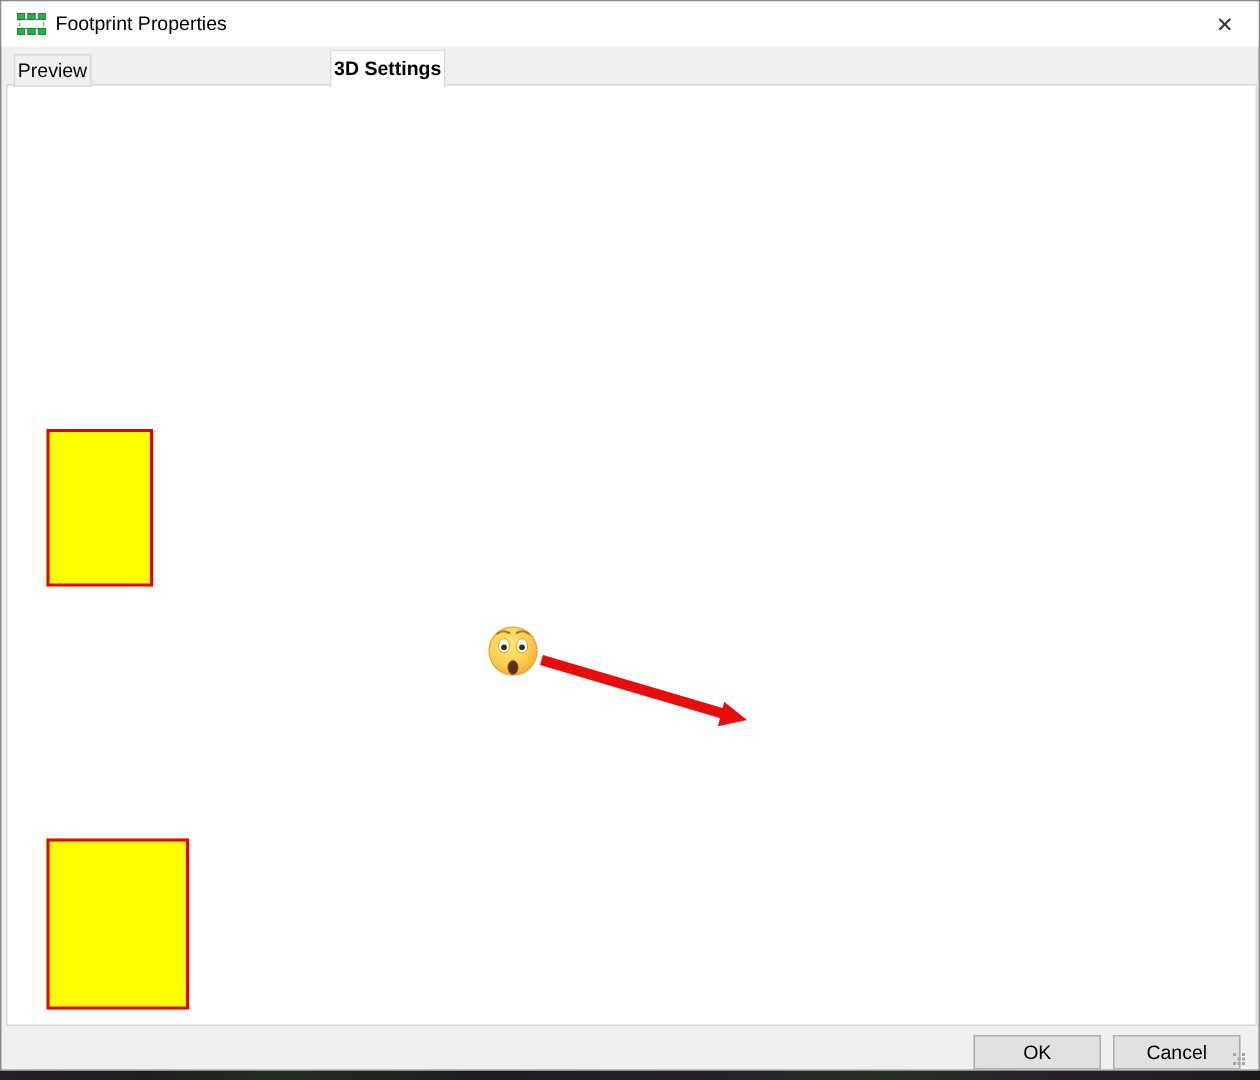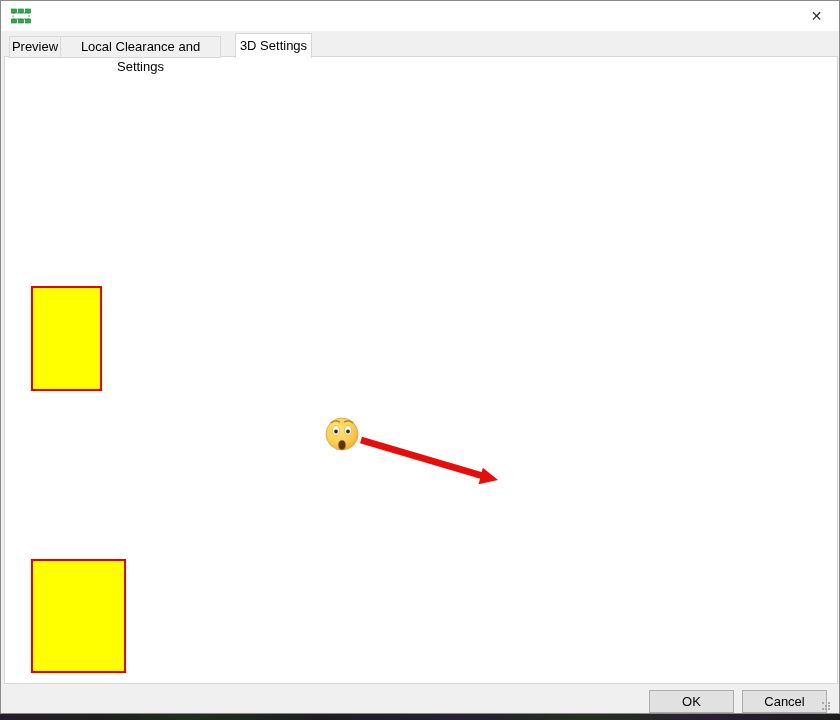--- a/index.html
+++ b/index.html
@@ -14,21 +14,21 @@
   #title-icon{position:absolute;left:10px;top:7px;width:20px;height:16px;}
   #title-text{position:absolute;left:36px;top:0;line-height:30px;font-size:13px;color:#000;}
   #close-btn{position:absolute;right:0;top:0;width:45px;height:30px;text-align:center;
     line-height:30px;font-size:14px;color:#333;cursor:pointer;}
   
   .tab{position:absolute;top:35px;height:20px;background:#f0f0f0;border:1px solid #d9d9d9;
     font-size:13px;text-align:center;line-height:20px;color:#000;z-index:2;}
   .tab.active{top:32px;height:24px;line-height:24px;background:#fff;border-bottom:none;z-index:4;}
   #tab-general{left:8px;width:50px;}
   #tab-clearance{left:59px;width:159px;}
-  #tab-3d{left:234px;width:75px;}
+  #tab-3d{left:219px;width:75px;font-weight:bold;}
   
   #page{position:absolute;left:3px;top:55px;width:834px;height:628px;background:#fff;
     border:1px solid #d7d7d7;box-sizing:border-box;z-index:1;}
   
   #models-table{position:absolute;left:18px;top:66px;width:804px;height:148px;
     border:1px solid #9a9a9a;background:#fff;box-sizing:border-box;}
   #models-header{position:absolute;left:0;top:0;width:100%;height:22px;border-bottom:1px solid #d8d8d8;}
   #col-model{position:absolute;left:6px;top:0;line-height:22px;font-size:13px;font-weight:bold;color:#000;}
   #col-preview{position:absolute;left:737px;top:0;width:65px;text-align:left;padding-left:8px;
     line-height:22px;font-size:13px;font-weight:bold;color:#000;border-left:1px solid #d9d9d9;box-sizing:border-box;}
@@ -117,25 +117,25 @@
   <div id="titlebar">
     <svg id="title-icon" viewBox="0 0 20 16">
       <rect x="2" y="5" width="16" height="6" fill="none" stroke="#8a8a8a" stroke-width="1" stroke-dasharray="2 1.6"></rect>
       <rect x="0.5" y="1" width="5" height="4" fill="#25b04a" stroke="#0c7c2c" stroke-width="0.6"></rect>
       <rect x="7.5" y="1" width="5" height="4" fill="#25b04a" stroke="#0c7c2c" stroke-width="0.6"></rect>
       <rect x="14.5" y="1" width="5" height="4" fill="#25b04a" stroke="#0c7c2c" stroke-width="0.6"></rect>
       <rect x="0.5" y="11" width="5" height="4" fill="#25b04a" stroke="#0c7c2c" stroke-width="0.6"></rect>
       <rect x="7.5" y="11" width="5" height="4" fill="#25b04a" stroke="#0c7c2c" stroke-width="0.6"></rect>
       <rect x="14.5" y="11" width="5" height="4" fill="#25b04a" stroke="#0c7c2c" stroke-width="0.6"></rect>
     </svg>
+    <span id="title-text">Footprint Properties</span>
     <div id="close-btn"><span>✕</span></div>
   </div>
 
   <div class="tab" id="tab-general">Preview</div>
-  <div class="tab" id="tab-clearance">Local Clearance and Settings</div>
   <div class="tab active" id="tab-3d">3D Settings</div>
 
   <div id="page"></div>
 
   <div id="models-table">
     <div id="models-header">
       <span id="col-model">3D Model(s)</span>
       <span id="col-preview">Preview</span>
     </div>
     <div id="model-row">

